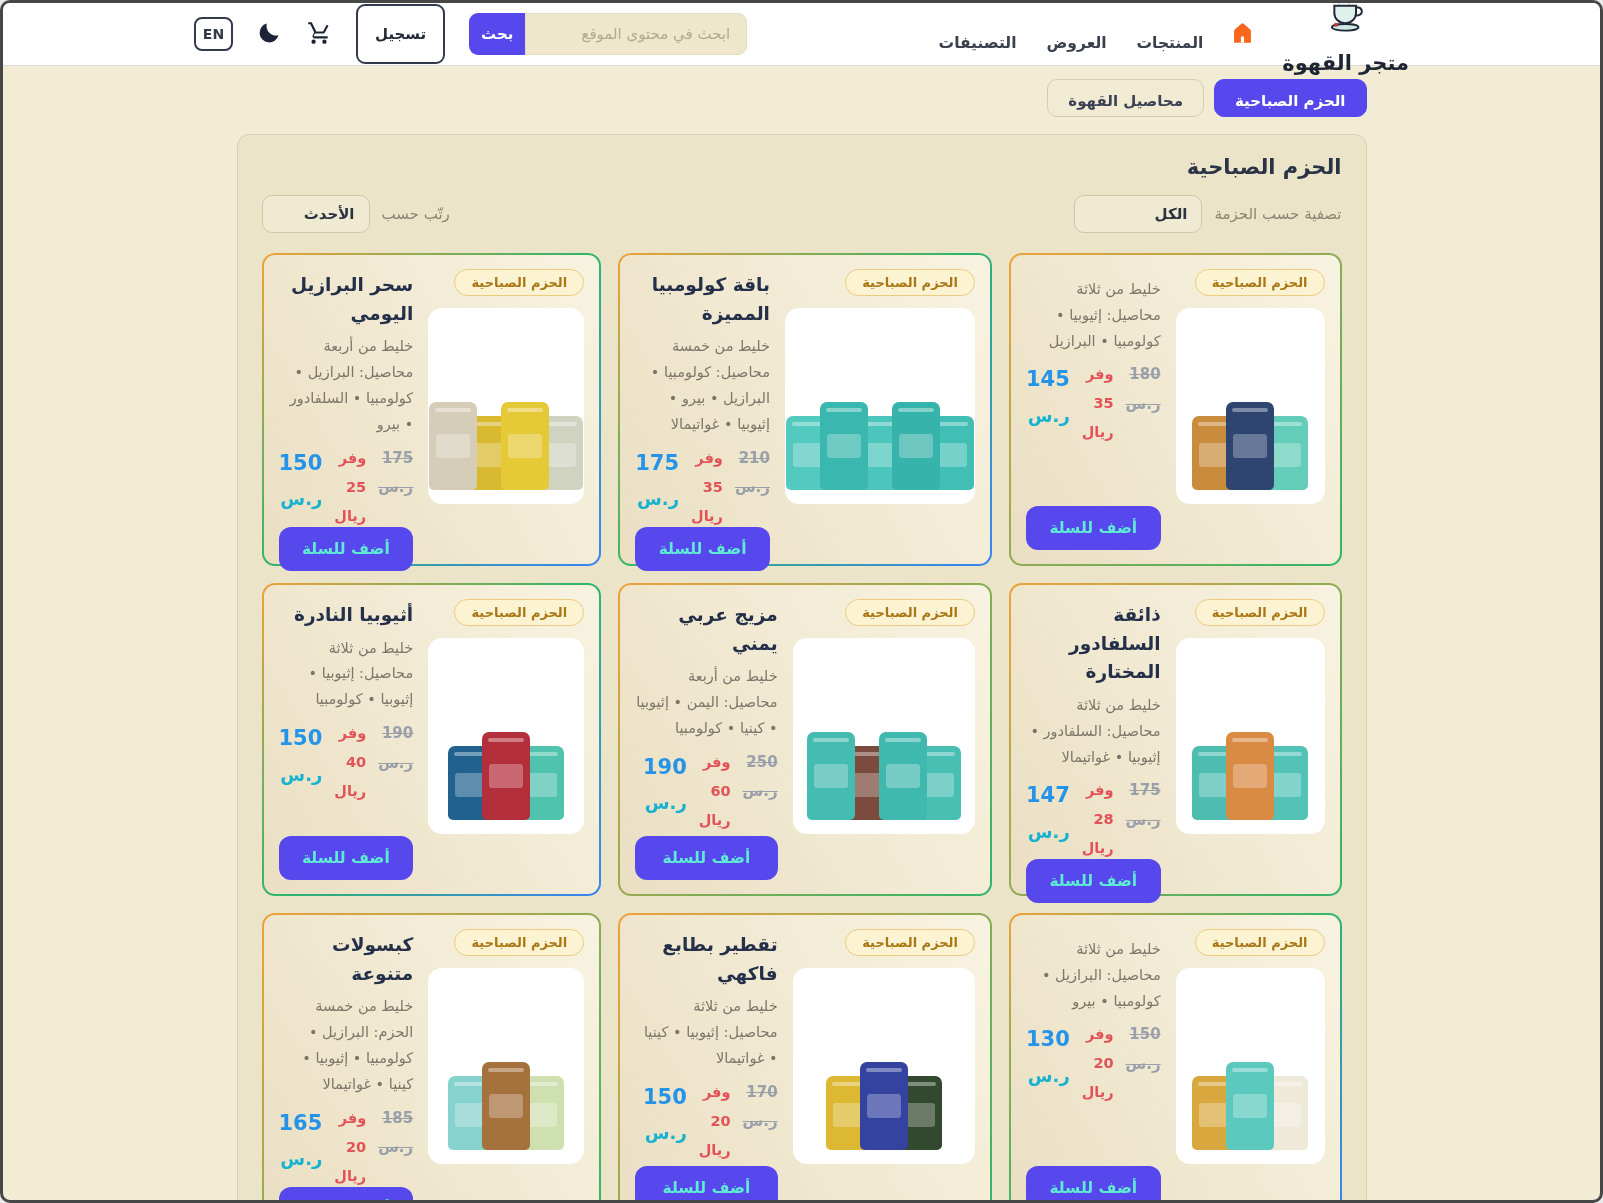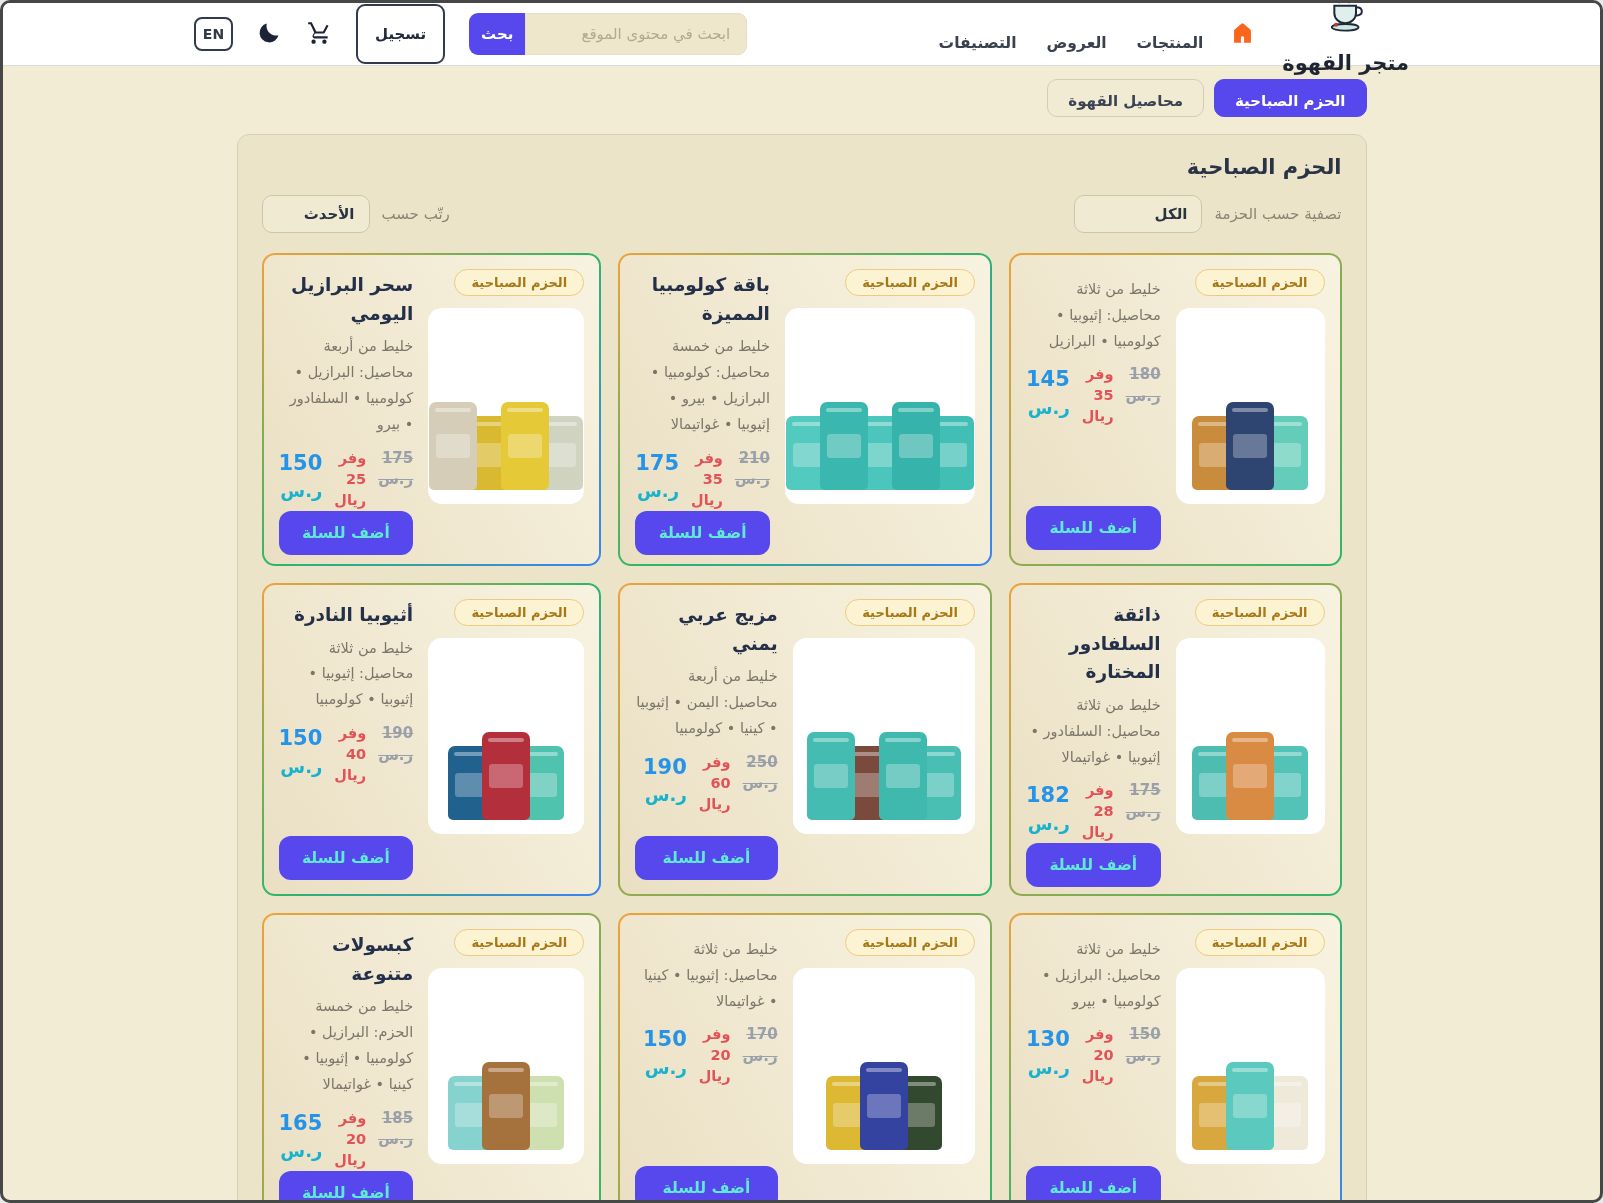--- a/index.html
+++ b/index.html
@@ -99,21 +99,21 @@
     background:rgba(255,255,255,.38); border-radius:2px;
   }
   .bag::after {
     content:""; position:absolute; top:36%; left:7px; right:7px; height:24px;
     background:rgba(255,255,255,.28); border-radius:3px;
   }
   .col-info { display:flex; flex-direction:column; padding-top:2px; }
   .p-title { margin:0; font-size:18.5px; line-height:1.55; font-weight:700; color:#243049; }
   .p-desc { margin:6px 0 0; font-size:14.5px; line-height:1.78; color:#7c766a; }
   .price-row { display:flex; gap:12px; margin-top:10px; align-items:flex-start; }
-  .price-col { display:flex; flex-direction:column; line-height:1.45; }
+  .price-col { display:flex; flex-direction:column; line-height:1.45;gap:8px; }
   .price-old b, .price-old i {
     color:#9aa0aa; font-size:15px; font-weight:600; font-style:normal; text-decoration:line-through;
   }
   .price-save { color:#e25257; font-size:14.5px; font-weight:700; }
   .price-save em { font-style:normal; }
   .price-new b { font-size:21px; font-weight:800; color:#2493e8; }
   .price-new i { font-size:18px; font-weight:800; font-style:normal; color:#18b2cf; }
   .add-btn {
     margin-top:auto; width:100%; height:44px; border:none; border-radius:12px;
     background:#5648ec; color:#5eead4; font-size:15.5px; font-weight:700; cursor:pointer;
@@ -328,21 +328,21 @@
           <span class="price-col price-old">
             <b>175</b>
                   <i>ر.س</i>
           </span>
           <span class="price-col price-save">
             <em>وفر</em>
                   <b>28</b>
                   <em>ريال</em>
           </span>
           <span class="price-col price-new">
-            <b>182</b>
+            <b>147</b>
                   <i>ر.س</i>
           </span>
         </div>
         <button class="add-btn">أضف للسلة</button>
       </div>
     </article>
   </div>
 
   <div class="card-border" style="background: linear-gradient(135deg, rgb(240, 161, 58), rgb(47, 181, 106));">
     <article class="card">
@@ -455,20 +455,21 @@
         <span class="badge">الحزم الصباحية</span>
         <div class="img-box">
           <div class="bags">
                   <div class="bag" style="background: rgb(50, 73, 47);"></div>
                   <div class="bag" style="background: rgb(52, 66, 160);"></div>
                   <div class="bag" style="background: rgb(221, 184, 50);"></div>
                 </div>
         </div>
       </div>
       <div class="col-info">
+        <h3 class="p-title">تقطير بطابع فاكهي</h3>
         <p class="p-desc">خليط من ثلاثة محاصيل: إثيوبيا • كينيا • غواتيمالا</p>
         <div class="price-row">
           <span class="price-col price-old">
             <b>170</b>
                   <i>ر.س</i>
           </span>
           <span class="price-col price-save">
             <em>وفر</em>
                   <b>20</b>
                   <em>ريال</em>

